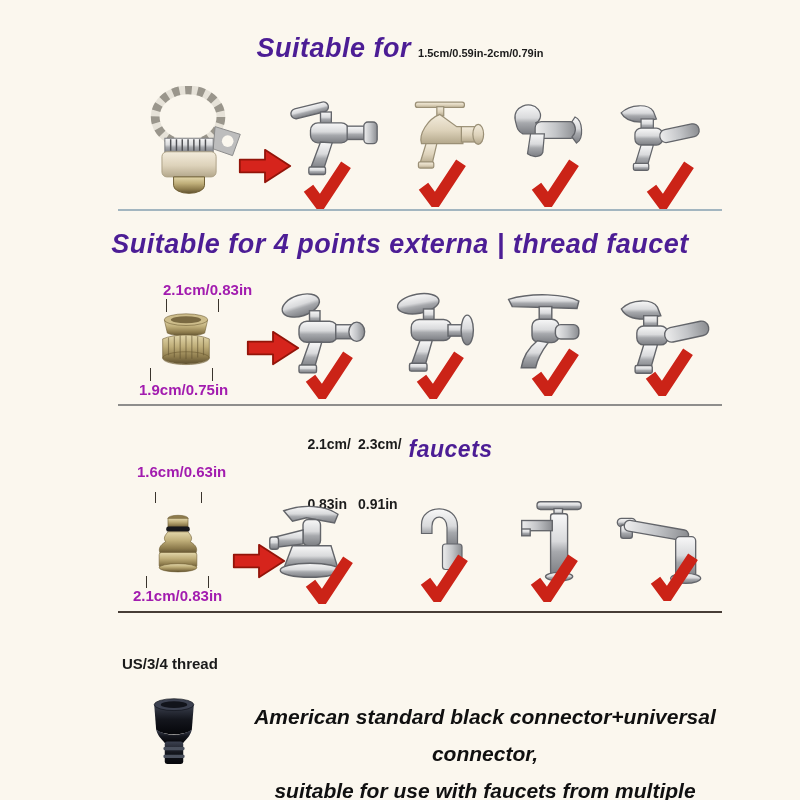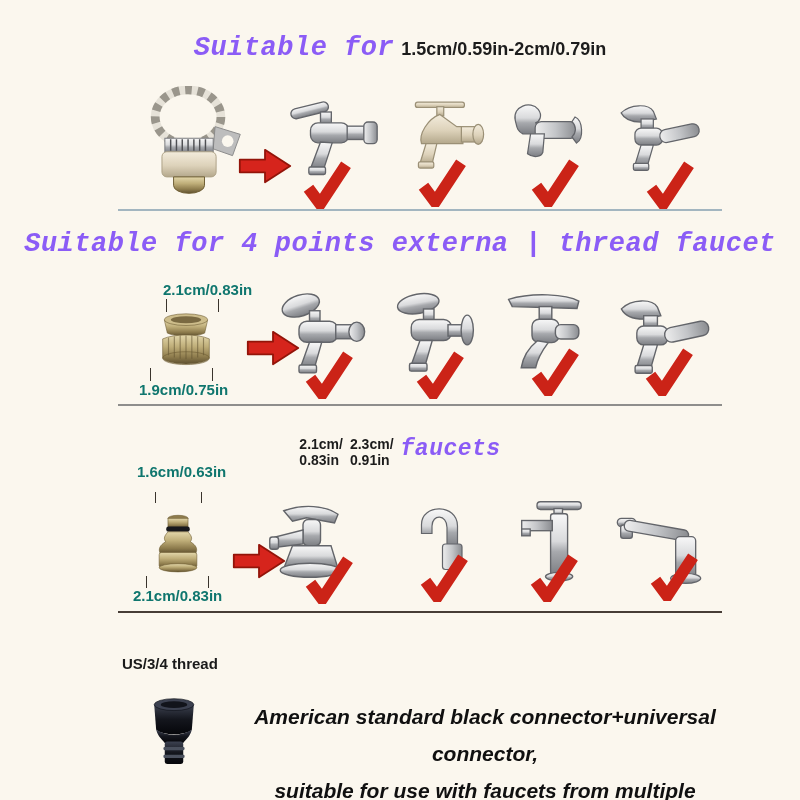--- a/index.html
+++ b/index.html
@@ -7,29 +7,29 @@
     width:800px;height:800px;position:relative;overflow:hidden;
     background:#fbf7ee;
     font-family:"Liberation Sans",sans-serif;
   }
   
   .sec-title{
     position:absolute;left:0;width:800px;display:flex;justify-content:center;
     align-items:baseline;gap:7px;
   }
   .red-serif{
-    font-family:Liberation Mono, monospace;font-style:italic;font-weight:bold;
-    color:#8b5cf6;font-size:27px;letter-spacing:.5px;white-space:nowrap;
+    font-family:Liberation Sans, sans-serif;font-style:italic;font-weight:bold;
+    color:#4c1d95;font-size:27px;letter-spacing:.5px;white-space:nowrap;
   }
   .red-serif.small{font-size:23px;}
-  .size-inline{font-size:18px;color:#1c1c1c;font-weight:bold;white-space:nowrap;}
+  .size-inline{font-size:11px;color:#1c1c1c;font-weight:bold;white-space:nowrap;}
   .stack{display:flex;flex-direction:column;align-items:flex-start;
-    font-size:14px;line-height:16px;color:#1c1c1c;font-weight:bold;align-self:center;}
+    font-size:14px;line-height:16px;color:#1c1c1c;font-weight:bold;align-self:center;gap:44px;}
   
-  .meas{position:absolute;font-size:15px;color:#0f766e;font-weight:bold;white-space:nowrap;}
+  .meas{position:absolute;font-size:15px;color:#a21caf;font-weight:bold;white-space:nowrap;}
   .tick{position:absolute;width:1px;background:#3a342c;}
   
   .divider{position:absolute;left:118px;width:604px;height:2px;}
   
   .faucet{position:absolute;}
   .faucet svg{width:100%;height:100%;}
   .check{position:absolute;width:50px;height:50px;}
   .arrow{position:absolute;width:54px;height:40px;}
   .connector{position:absolute;}
   .connector svg{width:100%;height:100%;}

